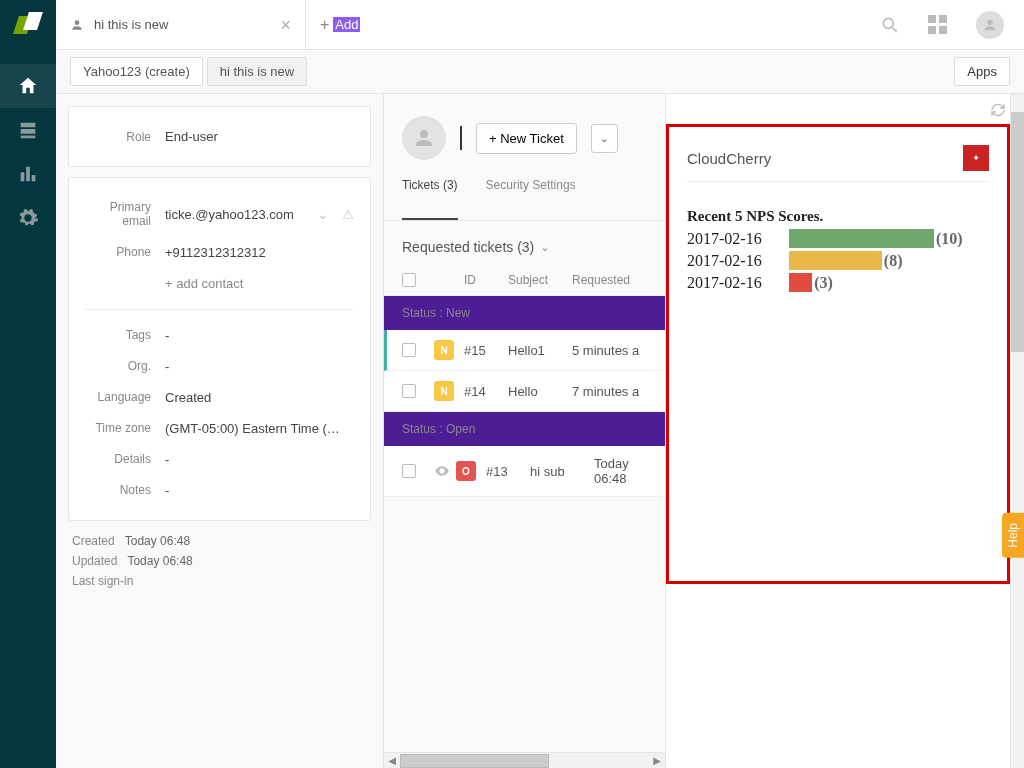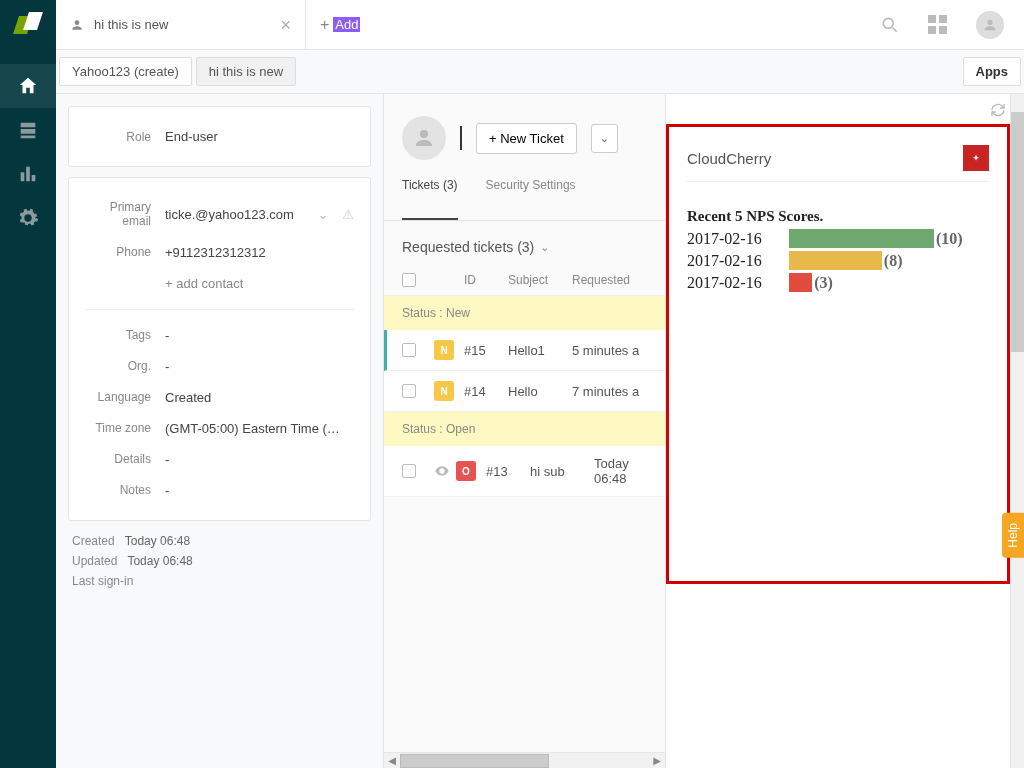--- a/index.html
+++ b/index.html
@@ -18,24 +18,24 @@
 .tab .person-ic { width: 14px; height: 14px; margin-right: 10px; color: #888; }
 .tab-title { color: #555; font-size: 13px; }
 .tab-close { position: absolute; right: 14px; color: #aaa; font-size: 18px; cursor: pointer; line-height: 1; }
 .add-tab { display: flex; align-items: center; padding: 0 14px; color: #888; font-size: 13px; }
 .add-tab .plus { font-size: 16px; margin-right: 4px; color: #888; }
 .add-tab .hl { background: #8b5cf6; color: #fff; padding: 0 2px; }
 
 .topbar-right { margin-left: auto; display: flex; align-items: center; gap: 28px; padding-right: 20px; color: #bbb; }
 .topbar-right .ic { width: 20px; height: 20px; cursor: pointer; }
 
-.toolbar { position: absolute; left: 56px; top: 50px; right: 0; height: 44px; background: #f8f9fa; border-bottom: 1px solid #e5e5e5; display: flex; align-items: center; padding: 0 3px; }
+.toolbar { position: absolute; left: 56px; top: 50px; right: 0; height: 44px; background: #f8f9fa; border-bottom: 1px solid #e5e5e5; display: flex; align-items: center; padding: 0 14px; }
 .crumb { background: #fff; border: 1px solid #ddd; padding: 6px 12px; font-size: 13px; color: #555; border-radius: 2px; margin-right: 4px; cursor: pointer; }
 .crumb.active { background: #f1f1f1; }
-.apps-btn { margin-left: auto; background: #fff; border: 1px solid #ddd; padding: 6px 12px; font-size: 13px; border-radius: 2px; cursor: pointer; font-weight: bold; }
+.apps-btn { margin-left: auto; background: #fff; border: 1px solid #ddd; padding: 6px 12px; font-size: 13px; border-radius: 2px; cursor: pointer; }
 
 .main { position: absolute; left: 56px; top: 94px; right: 0; bottom: 0; display: flex; }
 
 .left-col { width: 327px; padding: 12px; overflow-y: auto; }
 .card { background: #fff; border: 1px solid #e5e5e5; border-radius: 3px; margin-bottom: 10px; padding: 14px 16px; }
 .field-row { display: flex; align-items: center; padding: 8px 0; font-size: 13px; }
 .field-label { width: 80px; text-align: right; color: #888; font-size: 12px; padding-right: 14px; }
 .field-label.two { line-height: 1.2; }
 .field-value { color: #444; flex: 1; white-space: nowrap; overflow: hidden; text-overflow: ellipsis; }
 .add-contact { color: #888; font-size: 13px; }
@@ -61,21 +61,21 @@
 .req-header { padding: 18px 18px 10px; font-size: 14px; color: #555; display:flex; align-items:center; gap:6px; }
 .req-header .chv { font-size: 11px; color: #888; }
 
 .tbl-head { display: flex; align-items: center; padding: 8px 18px; font-size: 12px; color: #888; border-bottom: 1px solid #eee; }
 .col-cb { width: 32px; }
 .col-badge { width: 30px; }
 .col-id { width: 44px; }
 .col-subj { width: 60px; }
 .col-req { flex: 1; padding-left: 4px; }
 
-.group-label { padding: 10px 18px; font-size: 12px; color: #888; background: #fef9c3; }
+.group-label { padding: 10px 18px; font-size: 12px; color: #888; background: #4c1d95; }
 .trow { display: flex; align-items: center; padding: 10px 18px; font-size: 13px; color: #555; border-bottom: 1px solid #f0f0f0; background: #fff; }
 .trow.hl { border-left: 3px solid #3fb0ac; padding-left: 15px; }
 .cb { width: 14px; height: 14px; border: 1px solid #bbb; border-radius: 2px; background: #fff; }
 .badge { width: 20px; height: 20px; border-radius: 3px; display: flex; align-items: center; justify-content: center; font-size: 10px; color: #fff; font-weight: bold; }
 .badge.new { background: #f7c847; }
 .badge.open { background: #e55353; }
 .eye { width: 16px; color: #bbb; margin-right: 6px; }
 
 .hscroll { position: absolute; bottom: 0; left: 0; right: 0; height: 16px; background: #f1f1f1; border-top: 1px solid #e5e5e5; display:flex; align-items:center; }
 .hscroll .arrow { width: 16px; text-align: center; color: #888; font-size: 10px; }

